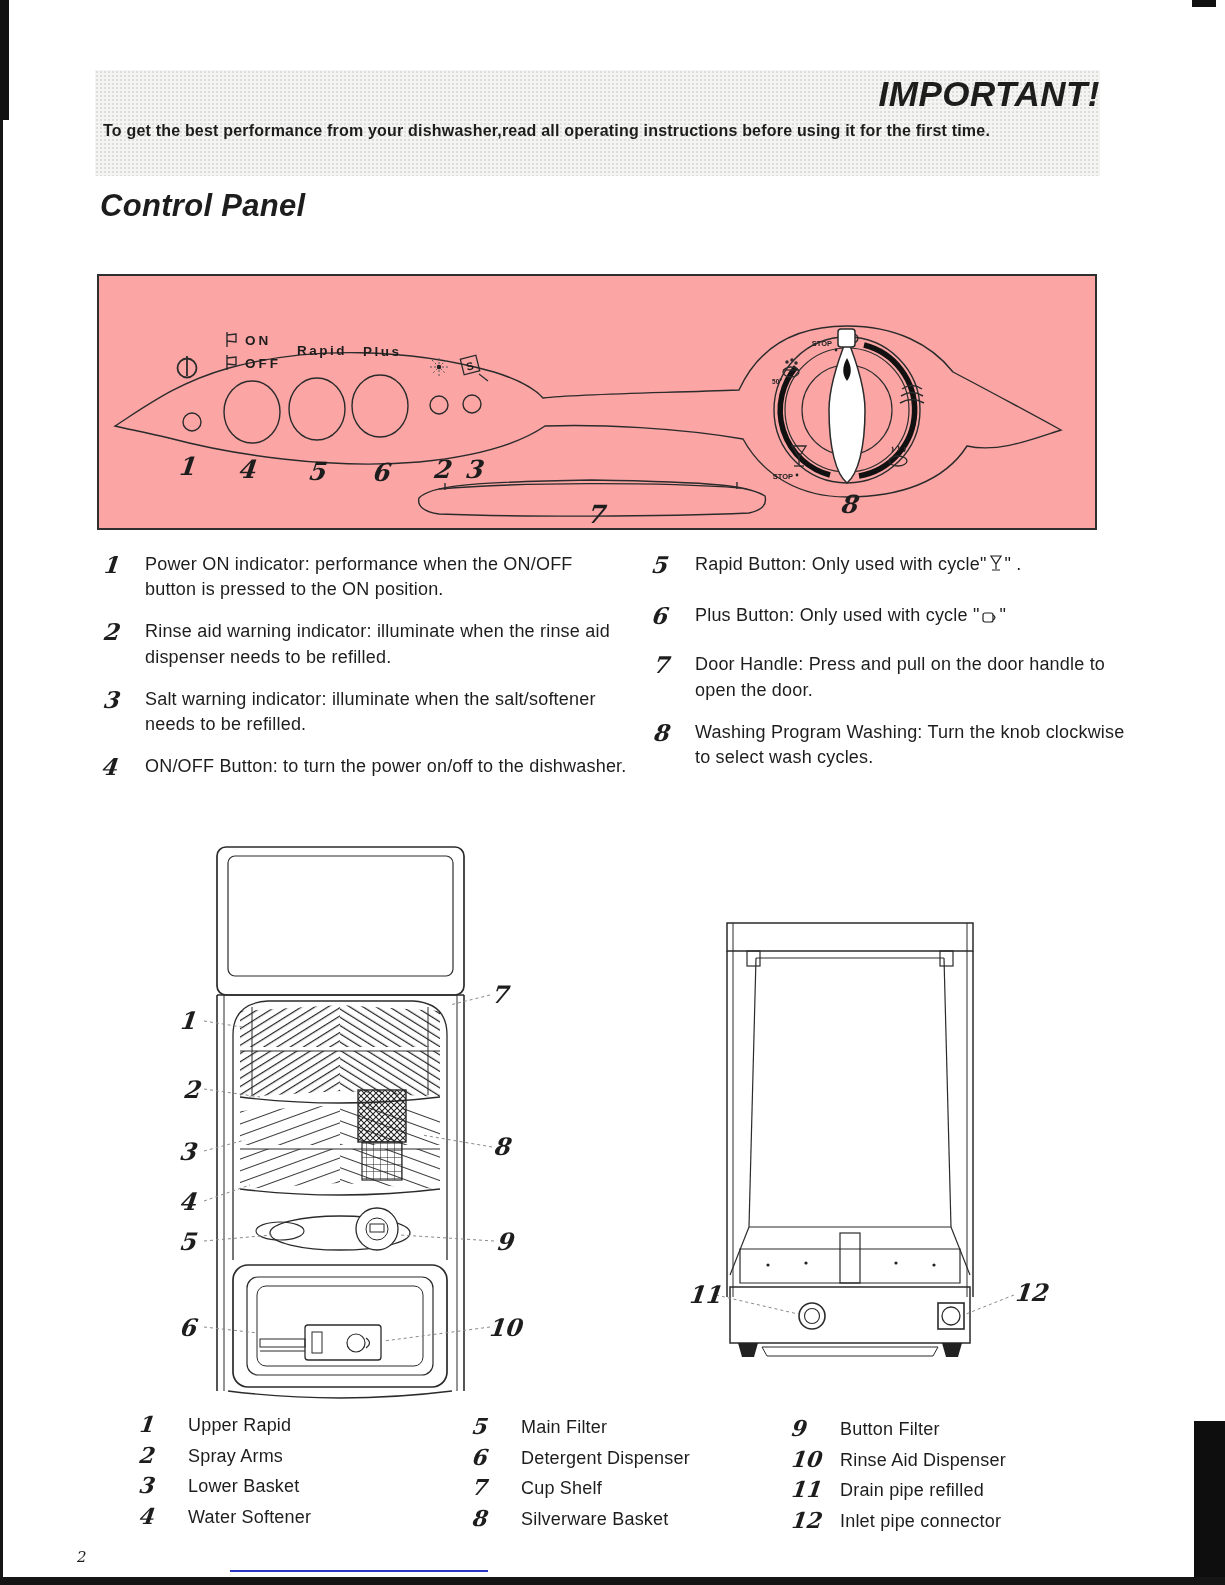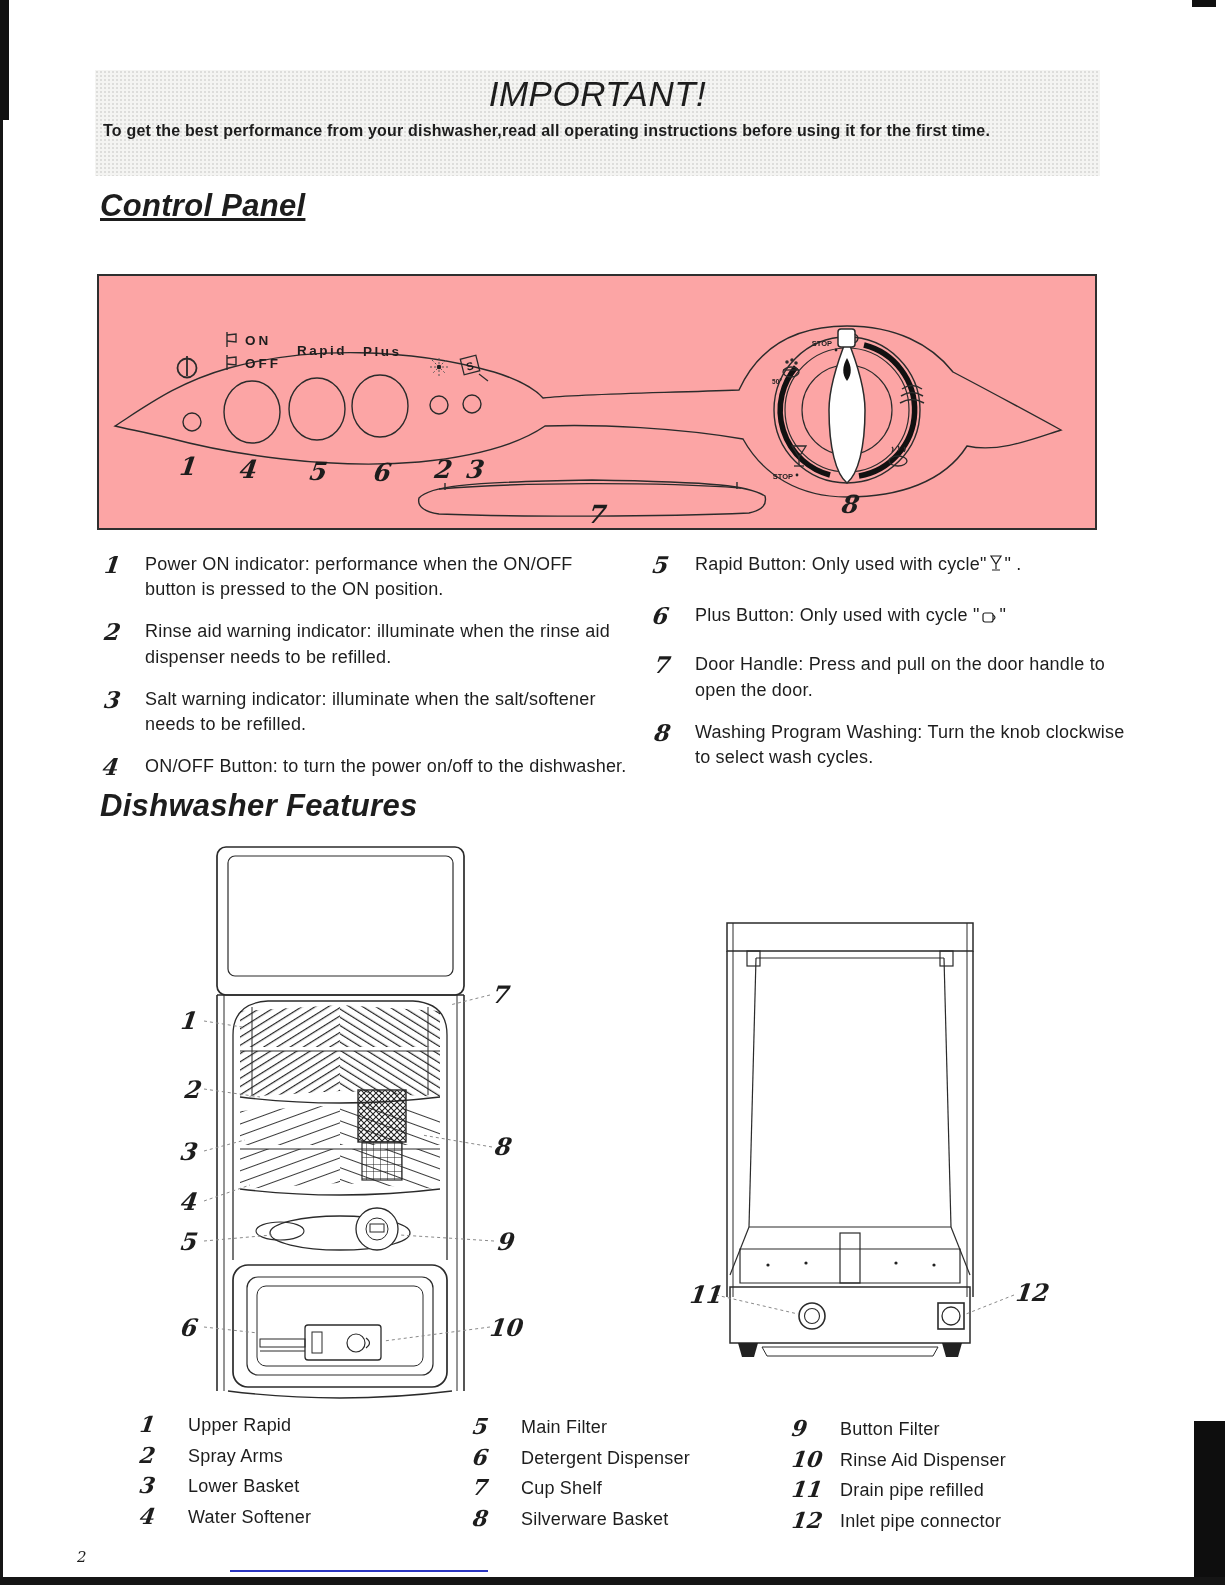--- a/index.html
+++ b/index.html
@@ -11,21 +11,21 @@
   .edge-thick{left:0;top:0;width:9px;height:120px;background:#111;}
   .tr-mark{left:1192px;top:0;width:24px;height:7px;background:#111;}
   .bottom-bar{left:0;top:1577px;width:1225px;height:8px;background:#151515;}
   .right-bar{left:1194px;top:1421px;width:31px;height:164px;background:#0e0e0e;}
   .blue-line{left:230px;top:1570px;width:258px;height:2px;background:#2a35c0;}
   
   .intro{left:95px;top:70px;width:1005px;height:106px;
          background-color:#f4f4f2;
          background-image:radial-gradient(#00000018 1px, transparent 1px);
          background-size:4px 4px;}
-  .intro-title{margin:4px 0 0 0;text-align:center;font-style:italic;font-weight:400;
+  .intro-title{margin:4px 0 0 0;text-align:right;font-style:italic;font-weight:700;
                font-size:35px;letter-spacing:.5px;}
   .intro-body{margin:6px 8px 0 8px;font-weight:700;font-size:16px;line-height:1.32;letter-spacing:.2px;}
   .h1{font-style:italic;font-weight:700;font-size:31px;letter-spacing:.3px;}
   .models{font-style:italic;font-weight:700;font-size:15.5px;letter-spacing:.3px;}
   
   .panel-fig{left:97px;top:274px;width:996px;height:252px;border:2px solid #2f2f2f;background:#fca5a5;}
   .features-fig{left:100px;top:835px;width:1020px;height:575px;}
   svg{display:block;}
   .hw{font-family:"DejaVu Serif",serif;font-style:italic;font-weight:700;
       transform:skewX(-8deg);display:inline-block;line-height:1;}
@@ -51,21 +51,21 @@
 
   <div class="abs edge-line"></div>
   <div class="abs edge-thick"></div>
   <div class="abs tr-mark"></div>
 
   <div class="abs intro">
     <div class="intro-title">IMPORTANT!</div>
     <div class="intro-body">To get the best performance from your dishwasher,read all operating instructions before using it for the first time.</div>
   </div>
 
-  <div class="abs h1" style="left:100px;top:188px;text-decoration:underline;">Control Panel</div>
+  <div class="abs h1" style="left:100px;top:188px;">Control Panel</div>
   <div class="abs models" style="left:100px;top:238px;margin-top:48px;">Models DW 080 / DW081S</div>
 
   <div class="abs panel-fig">
     <svg width="996" height="252" viewBox="0 0 996 252">
       <g fill="none" stroke="#2b2b2b" stroke-width="1.4">
 
         <path d="M16,150 C50,128 80,106 130,92 C210,70 310,72 395,96 C418,103 436,113 444,122
                  C480,118 560,117 640,114
                  C662,66 702,50 748,50 C796,50 832,68 854,96
                  C896,118 940,142 962,154
@@ -215,21 +215,20 @@
     <div class="ditem">
       <span class="hw num">7</span>
       <p class="itxt">Door Handle: Press and pull on the door handle to open the door.</p>
     </div>
     <div class="ditem">
       <span class="hw num">8</span>
       <p class="itxt">Washing Program Washing: Turn the knob clockwise to select wash cycles.</p>
     </div>
   </div>
 
-  <div class="abs h1" style="left:100px;top:788px;">Dishwasher Features</div>
 
   <div class="abs features-fig">
     <svg width="1020" height="575" viewBox="0 0 1020 575">
       <defs>
         <pattern id="hL" width="7" height="7" patternUnits="userSpaceOnUse" patternTransform="rotate(58)">
           <line x1="0" y1="0" x2="0" y2="7" stroke="#222" stroke-width="2.4"></line>
         </pattern>
         <pattern id="hR" width="7" height="7" patternUnits="userSpaceOnUse" patternTransform="rotate(-58)">
           <line x1="0" y1="0" x2="0" y2="7" stroke="#222" stroke-width="2.4"></line>
         </pattern>

